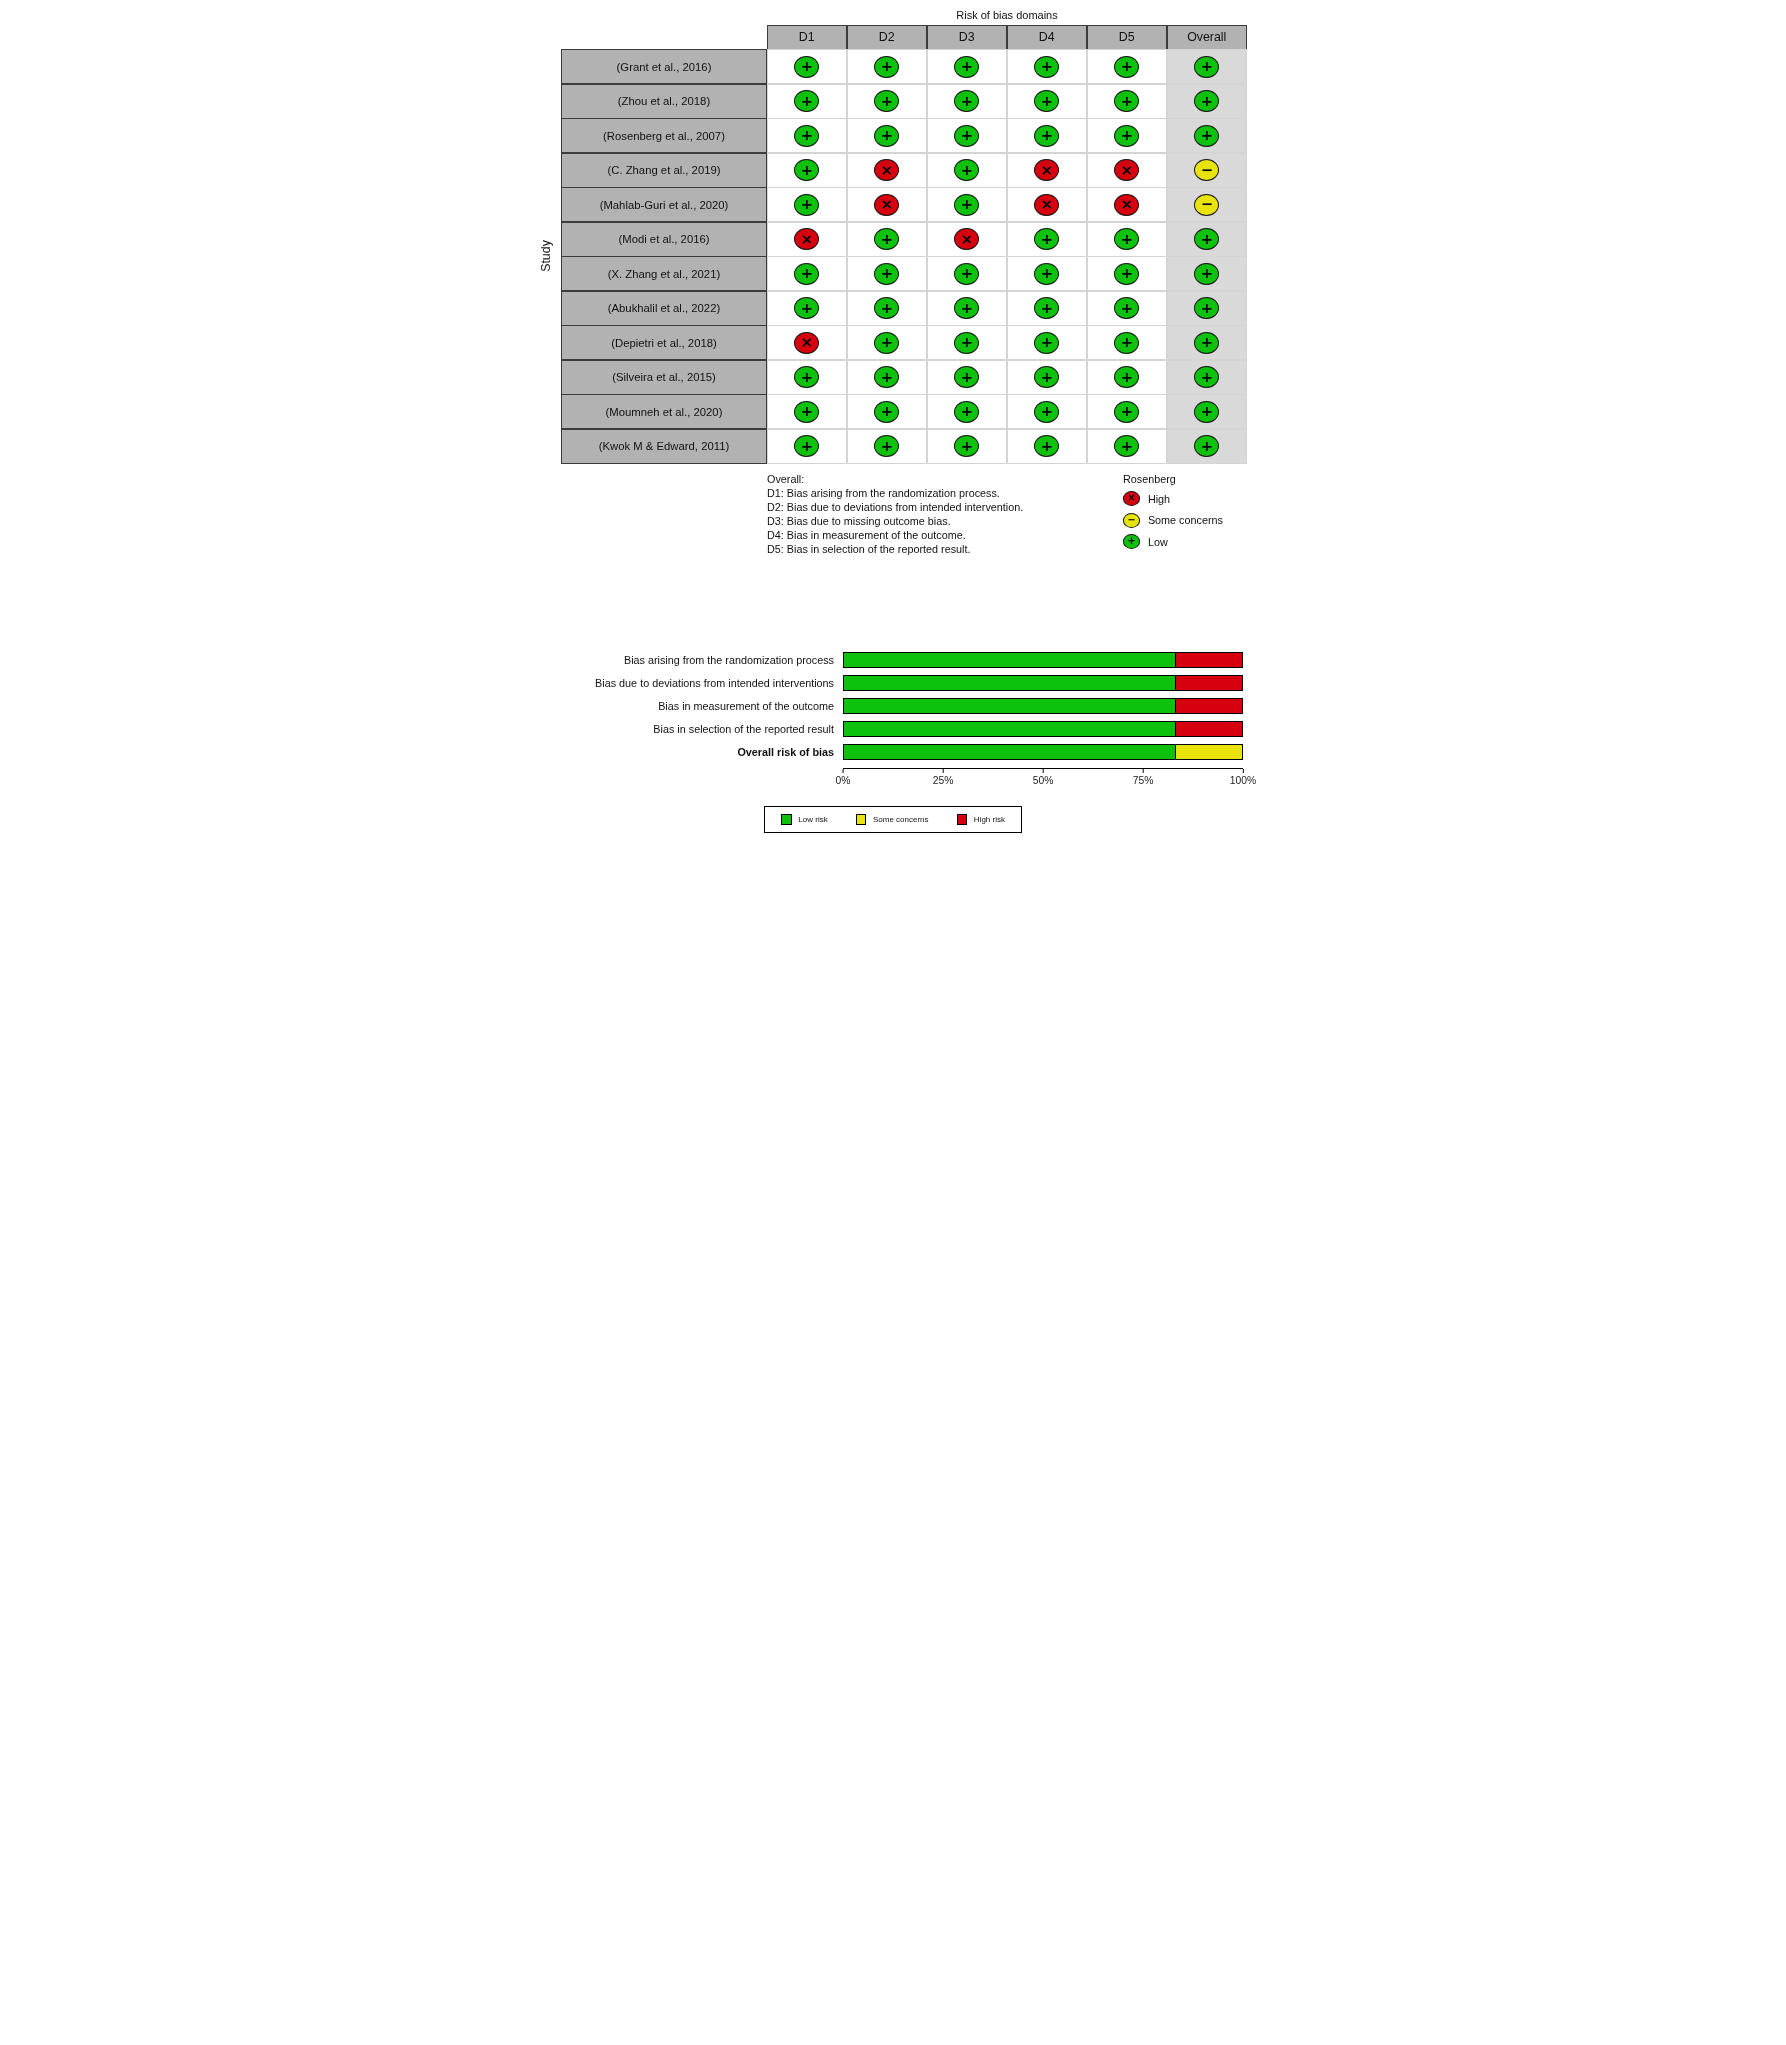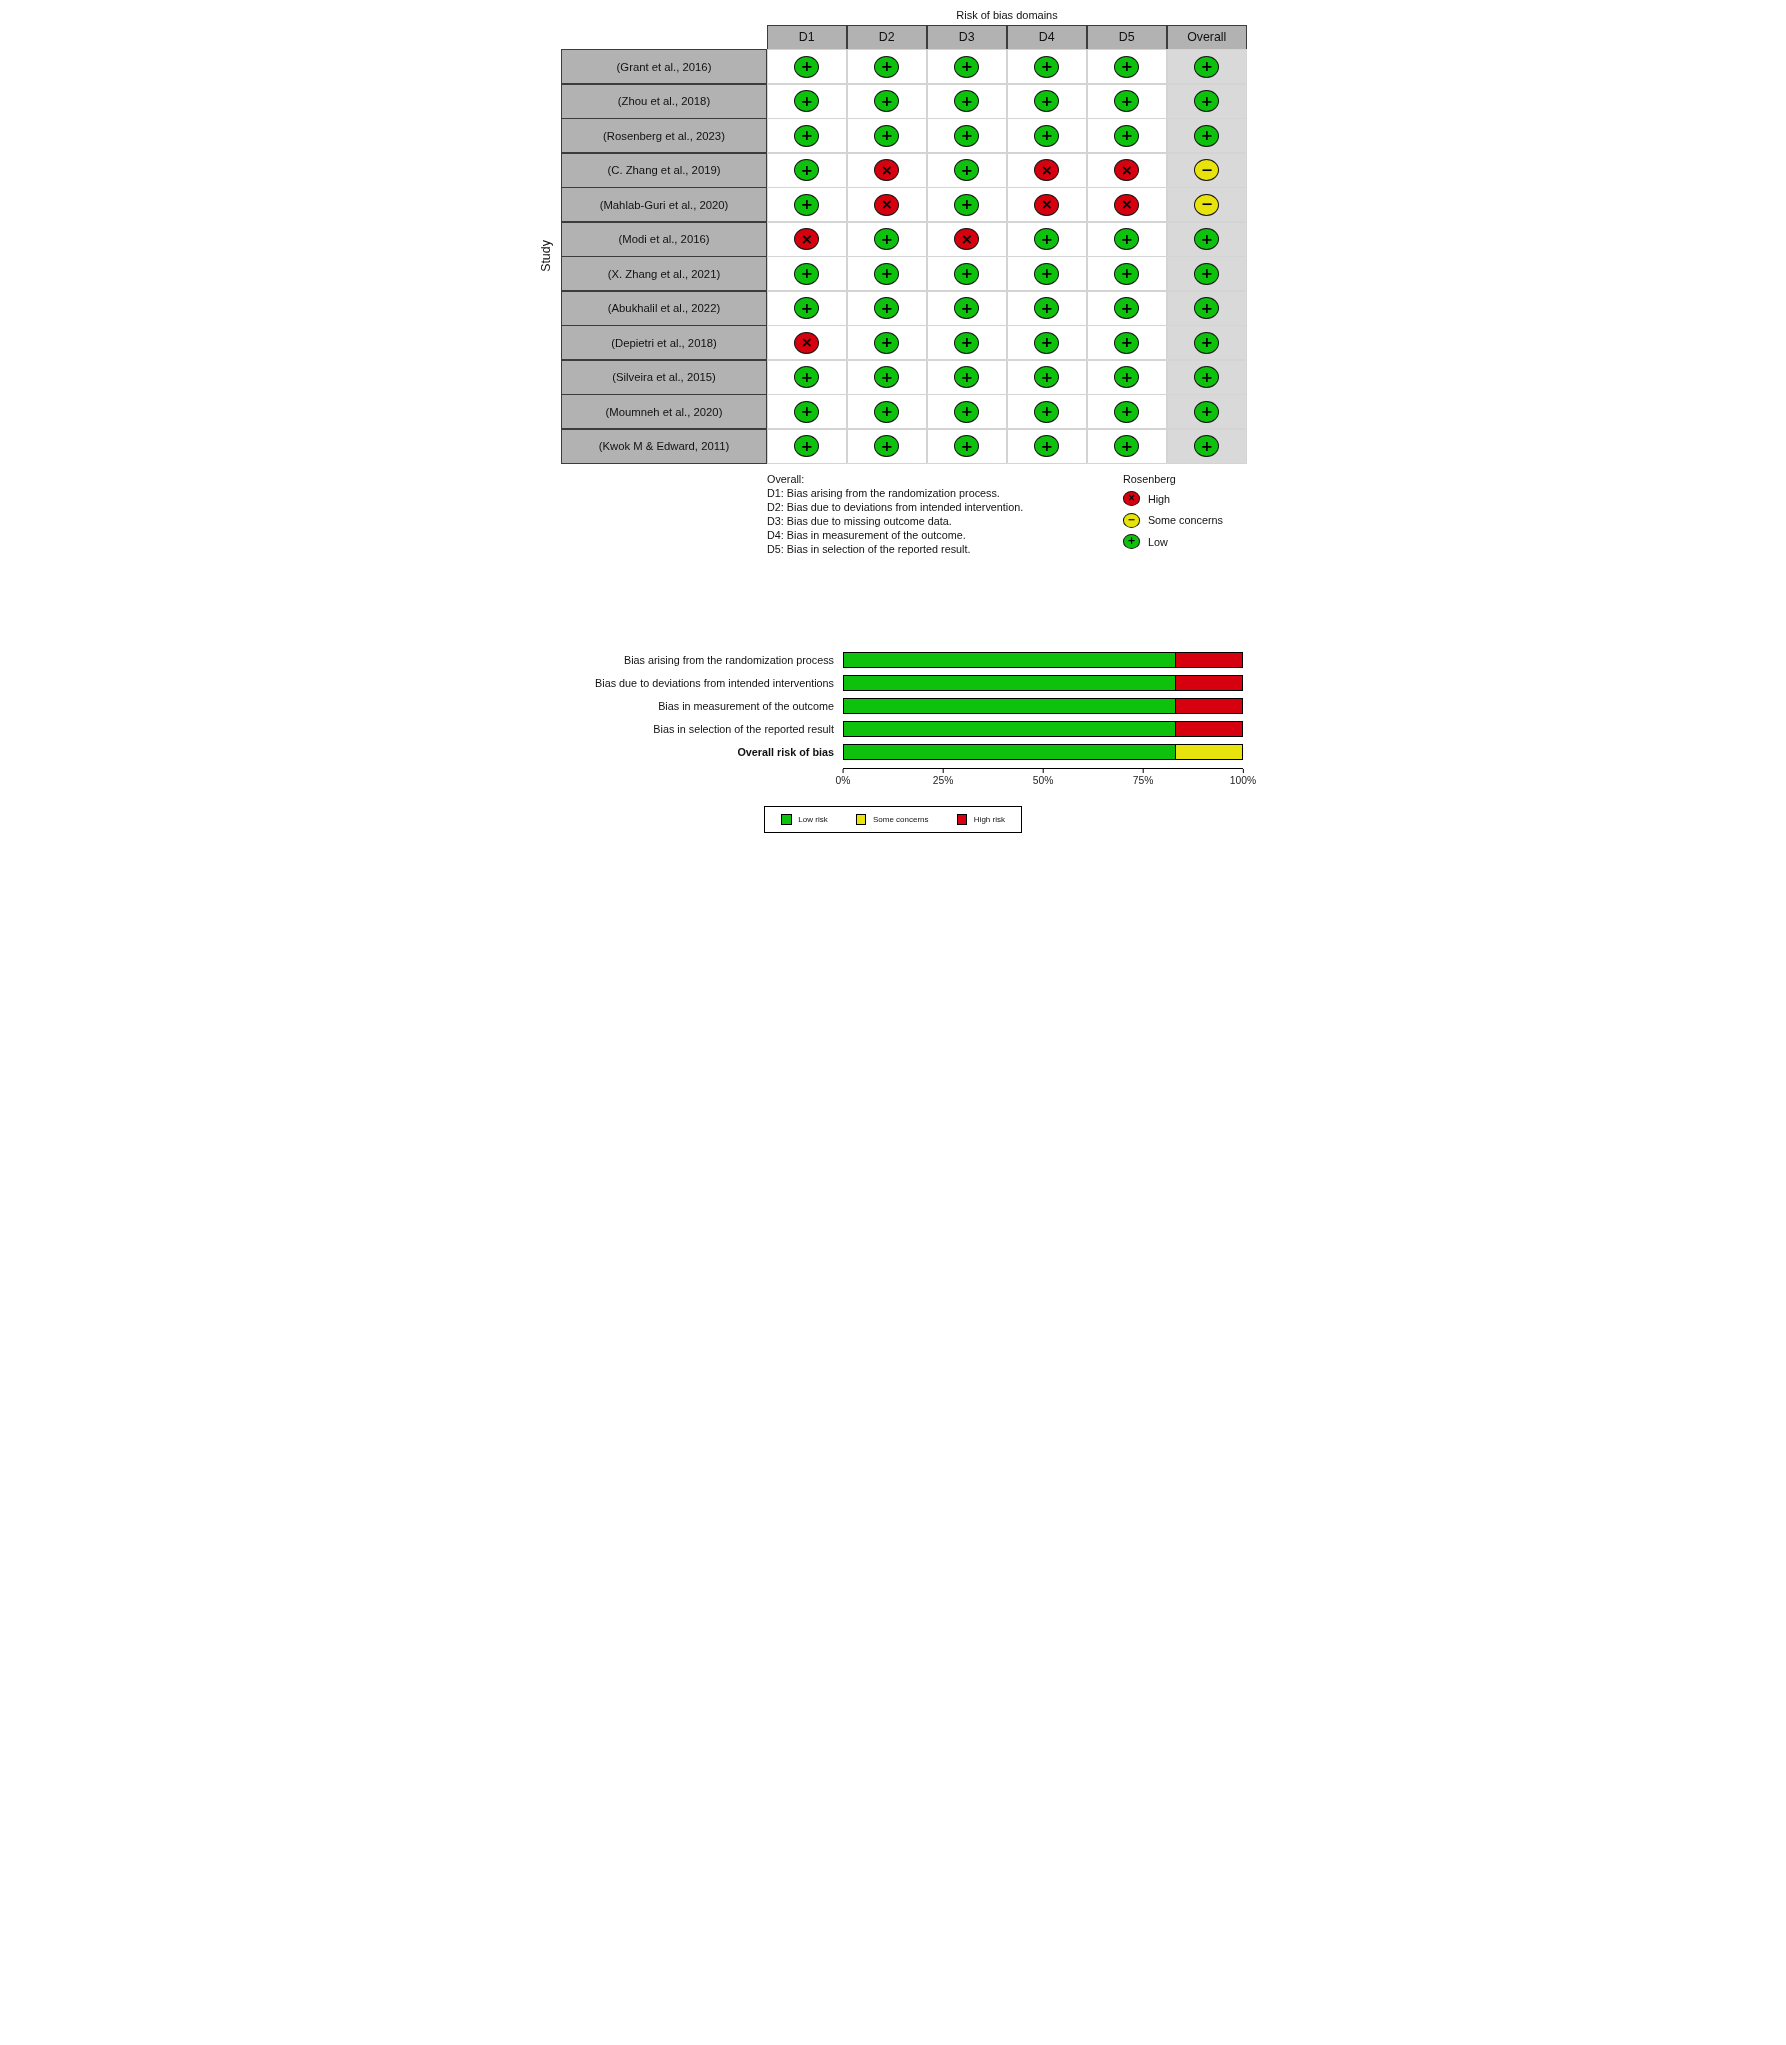--- a/index.html
+++ b/index.html
@@ -121,21 +121,21 @@
           <div class="tl-cell">
             <span class="dot" style="background: rgb(13, 193, 13);">
               <span class="sym">+</span>
             </span>
           </div>
           <div class="tl-cell overall">
             <span class="dot" style="background: rgb(13, 193, 13);">
               <span class="sym">+</span>
             </span>
           </div>
-          <div class="tl-label">(Rosenberg et al., 2023)</div>
+          <div class="tl-label">(Rosenberg et al., 2007)</div>
           <div class="tl-cell">
             <span class="dot" style="background: rgb(13, 193, 13);">
               <span class="sym">+</span>
             </span>
           </div>
           <div class="tl-cell">
             <span class="dot" style="background: rgb(13, 193, 13);">
               <span class="sym">+</span>
             </span>
           </div>
@@ -440,21 +440,21 @@
           </div>
         </div>
     </div>
 
     <div class="notes-row">
       <div class="domains-note">
         <div class="note-heading">Overall:</div>
         <div id="domain-lines">
             <div class="note-line">D1: Bias arising from the randomization process.</div>
             <div class="note-line">D2: Bias due to deviations from intended intervention.</div>
-            <div class="note-line">D3: Bias due to missing outcome data.</div>
+            <div class="note-line">D3: Bias due to missing outcome bias.</div>
             <div class="note-line">D4: Bias in measurement of the outcome.</div>
             <div class="note-line">D5: Bias in selection of the reported result.</div>
           </div>
       </div>
       <div class="judgement-legend">
         <div class="note-heading">Rosenberg</div>
         <div id="judgement-items">
             <div class="jl-item">
               <span class="dot small" style="background: rgb(214, 0, 14);">
                 <span class="sym">×</span>

